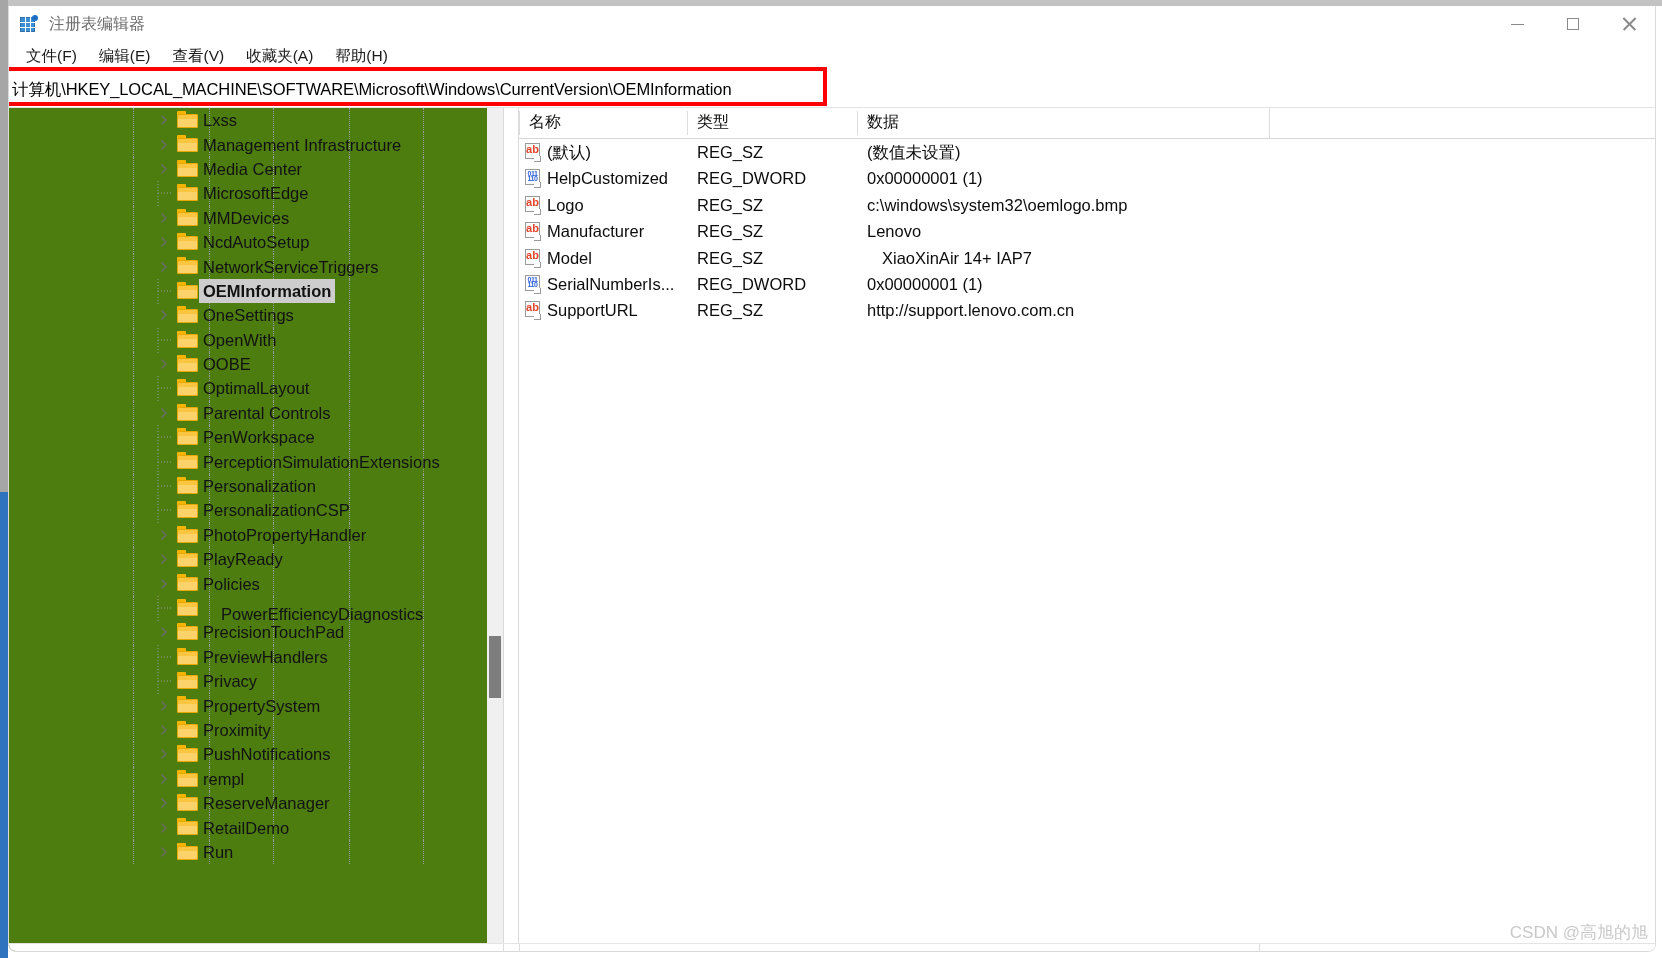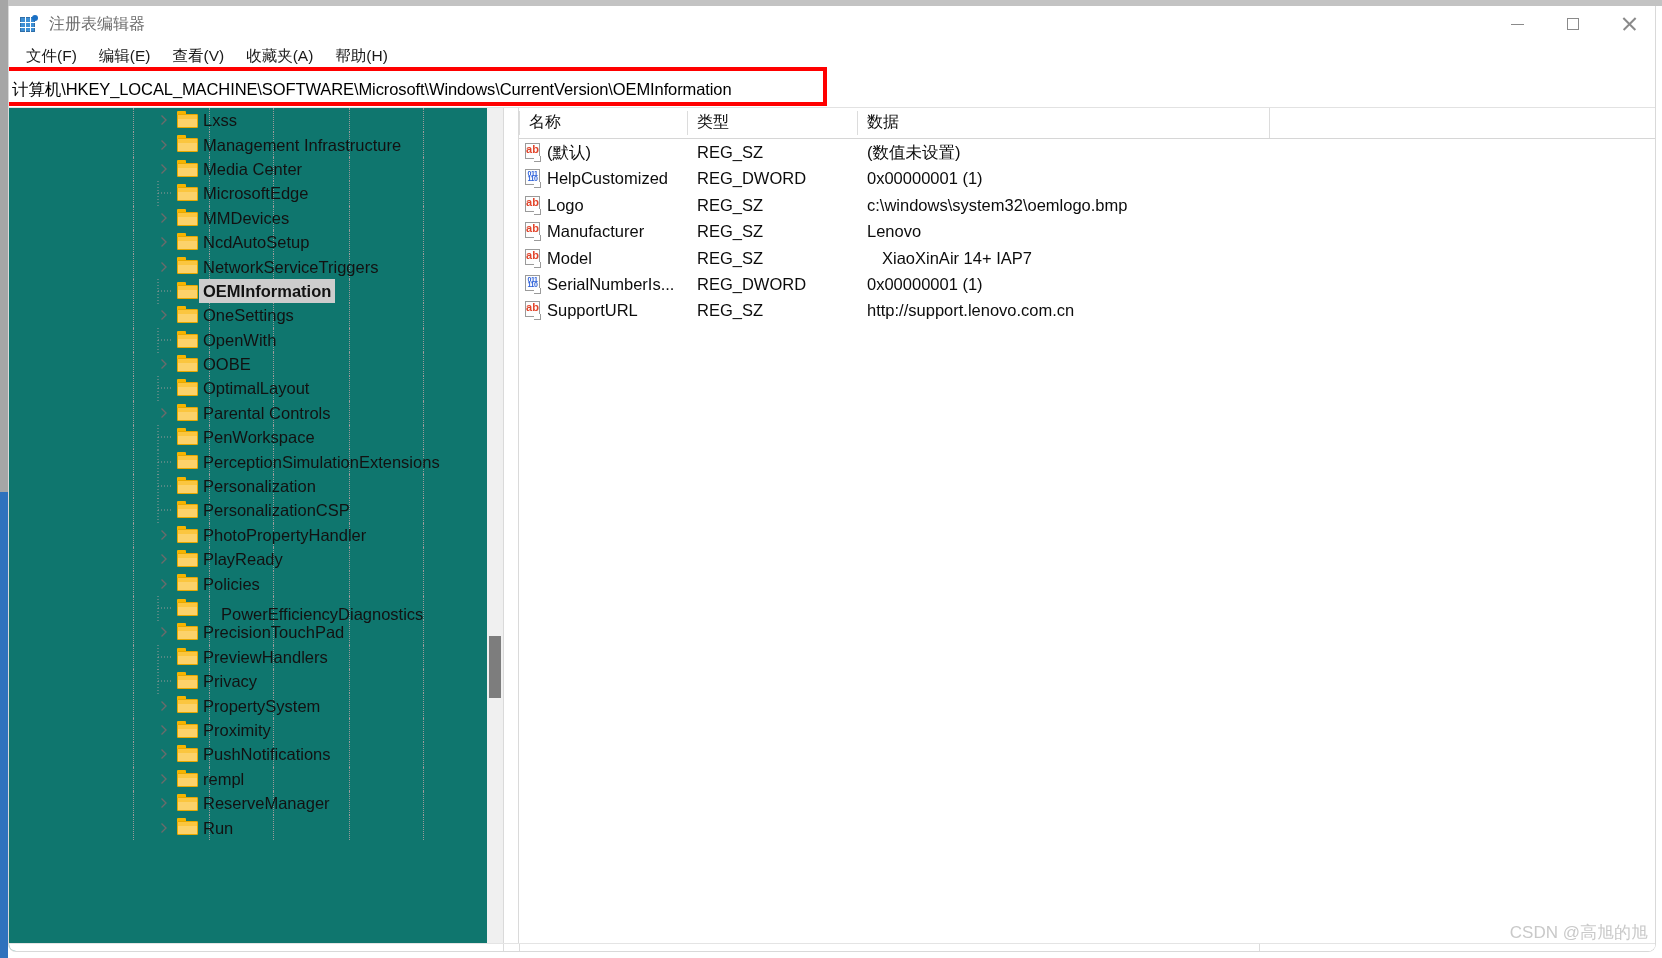--- a/index.html
+++ b/index.html
@@ -188,21 +188,21 @@
     width: 1648px; height: 844px;
     background: #ffffff;
   }
 
   
   .tree-pane {
     position: absolute;
     left: 0; top: 0;
     width: 494px; height: 844px;
     overflow: hidden;
-    background: #0f766e;
+    background: #4d7c0f;
   }
   .tree-list {
     position: absolute;
     left: 0; top: 0;
     width: 478px;
   }
   .tree-row {
     position: relative;
     height: 24.4px;
     display: flex;
@@ -997,20 +997,39 @@
               <div class="chev" style="left: 148px;">
                 <svg width="14" height="14" viewBox="0 0 14 14">
                   <path d="M4.5 2.5 L9 7 L4.5 11.5" fill="none" stroke="#6b6b6b" stroke-width="1.4"></path>
                 </svg>
               </div>
               <div class="folder" style="left: 168px; top: 3px;">
                 <div class="tab"></div>
                 <div class="body"></div>
               </div>
               <div class="tree-label" style="left: 194px;">ReserveManager</div>
+            </div>
+            <div class="tree-row">
+              <div class="guides">
+                <div class="guide" style="left: 124px;"></div>
+                <div class="guide" style="left: 200px;"></div>
+                <div class="guide" style="left: 264px;"></div>
+                <div class="guide" style="left: 340px;"></div>
+                <div class="guide" style="left: 414px;"></div>
+              </div>
+              <div class="chev" style="left: 148px;">
+                <svg width="14" height="14" viewBox="0 0 14 14">
+                  <path d="M4.5 2.5 L9 7 L4.5 11.5" fill="none" stroke="#6b6b6b" stroke-width="1.4"></path>
+                </svg>
+              </div>
+              <div class="folder" style="left: 168px; top: 3px;">
+                <div class="tab"></div>
+                <div class="body"></div>
+              </div>
+              <div class="tree-label" style="left: 194px;">RetailDemo</div>
             </div>
             <div class="tree-row">
               <div class="guides">
                 <div class="guide" style="left: 124px;"></div>
                 <div class="guide" style="left: 200px;"></div>
                 <div class="guide" style="left: 264px;"></div>
                 <div class="guide" style="left: 340px;"></div>
                 <div class="guide" style="left: 414px;"></div>
               </div>
               <div class="chev" style="left: 148px;">

